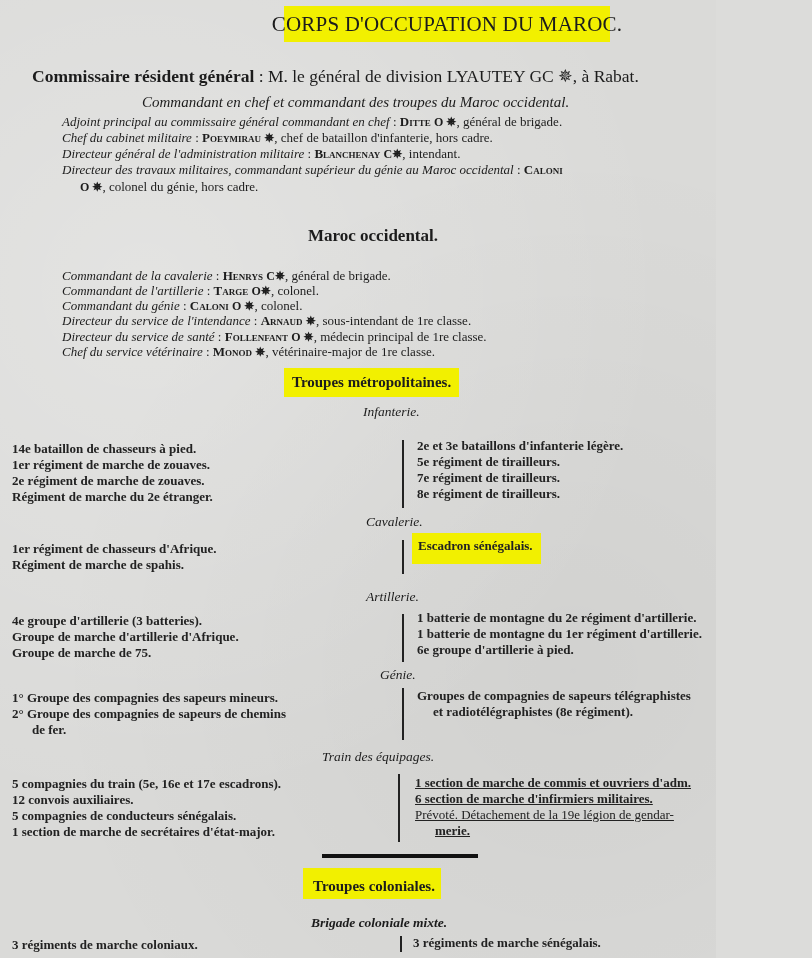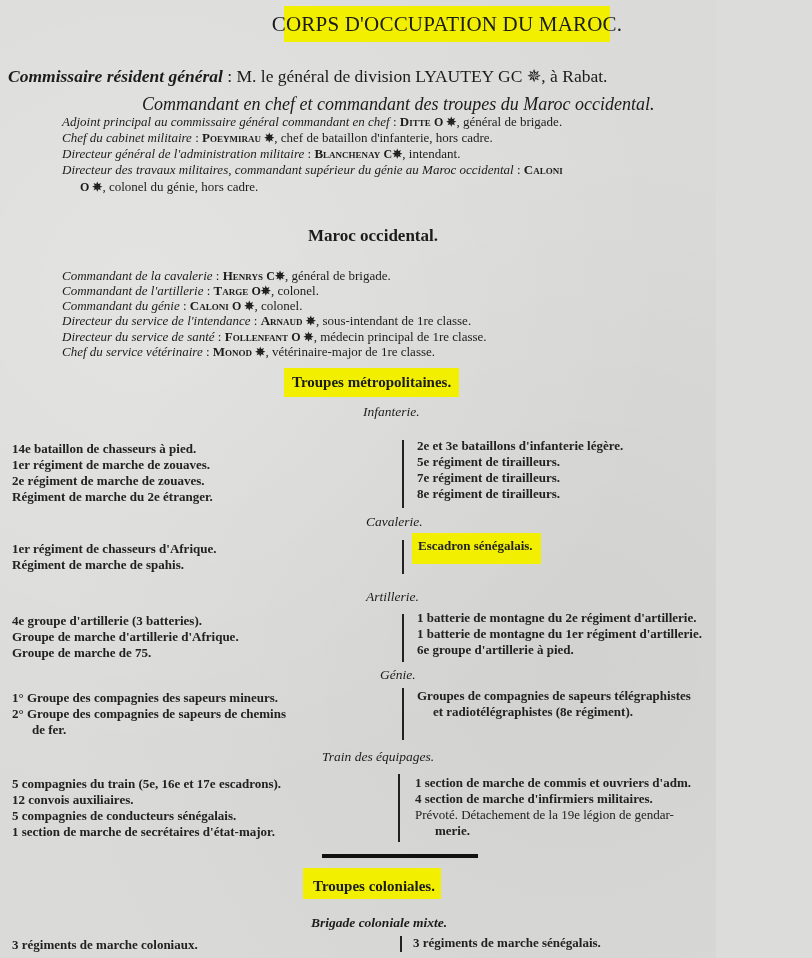--- a/index.html
+++ b/index.html
@@ -19,22 +19,22 @@
   }
   .abs { position:absolute; white-space:nowrap; }
   .hl { background:#f2f000; }
   .title {
     left:284px; top:6px; height:36px; width:326px;
     font-size:21px; font-weight:normal; letter-spacing:0.2px;
     display:flex; align-items:center; justify-content:center;
     font-family:"Liberation Serif", serif;
   }
   .resident { left:8px; top:66px; font-size:17.5px; }
-  .resident .role { font-style:italic; font-weight:bold; }
-  .sub-italic { font-style:italic; font-size:18px; }
+  .resident .role { font-weight:bold;margin-left:24px; }
+  .sub-italic { font-style:italic; font-size:15px; }
   .line13 { font-size:13px; }
   .line13 i { font-style:italic; }
   .sc { font-variant:small-caps; font-weight:bold; }
   .cross { font-size:12px; font-weight:bold; }
   .h-section { font-size:17px; font-weight:bold; }
   .h-troupes { font-size:15px; font-weight:bold; padding:6px 8px; }
   .h-cat { font-style:italic; font-size:13.5px; }
   .col { font-size:13px; line-height:16px; font-weight:bold; color:#222; }
   .col div { white-space:nowrap; }
   .vline { position:absolute; width:2px; background:#222; }
@@ -143,23 +143,23 @@
   </div>
 
   <div class="abs h-cat" style="left:322px; top:749px;">Train des équipages.</div>
   <div class="abs col" style="left:12px; top:776px;">
     <div>5 compagnies du train (5e, 16e et 17e escadrons).</div>
     <div>12 convois auxiliaires.</div>
     <div>5 compagnies de conducteurs sénégalais.</div>
     <div>1 section de marche de secrétaires d'état-major.</div>
   </div>
   <div class="vline" style="left:398px; top:774px; height:68px;"></div>
-  <div class="abs col" style="left:415px; top:775px;">
+  <div class="abs col" style="left:415px; top:775px;text-decoration:underline;">
     <div>1 section de marche de commis et ouvriers d'adm.</div>
-    <div>4 section de marche d'infirmiers militaires.</div>
+    <div>6 section de marche d'infirmiers militaires.</div>
     <div style="font-weight:normal;">Prévoté. Détachement de la 19e légion de gendar-</div>
     <div class="indent">merie.</div>
   </div>
 
   <div class="rule" style="left:322px; top:854px; width:156px;"></div>
 
   <div class="abs h-troupes hl" style="left:303px; top:868px; padding:10px 6px 4px 10px;">Troupes coloniales.</div>
 
   <div class="abs h-cat" style="left:311px; top:915px; font-weight:bold;">Brigade coloniale mixte.</div>
   <div class="abs col" style="left:12px; top:937px;">

